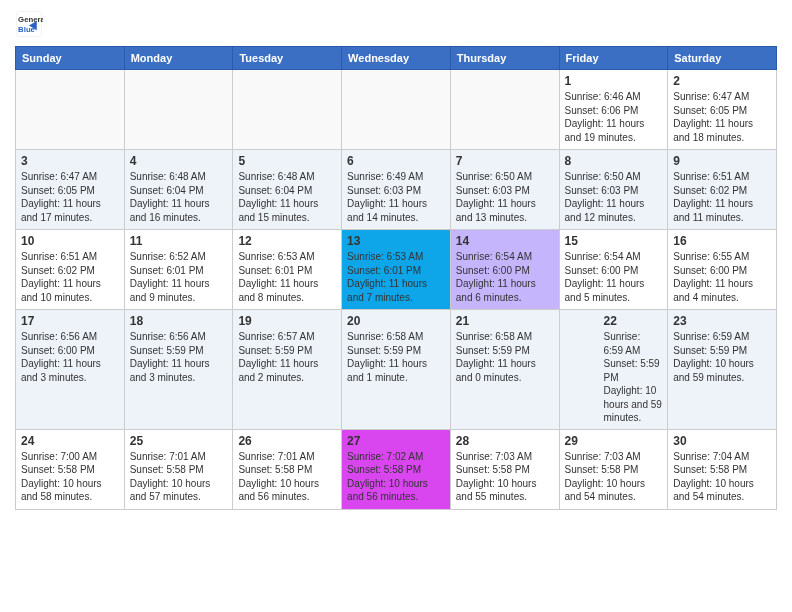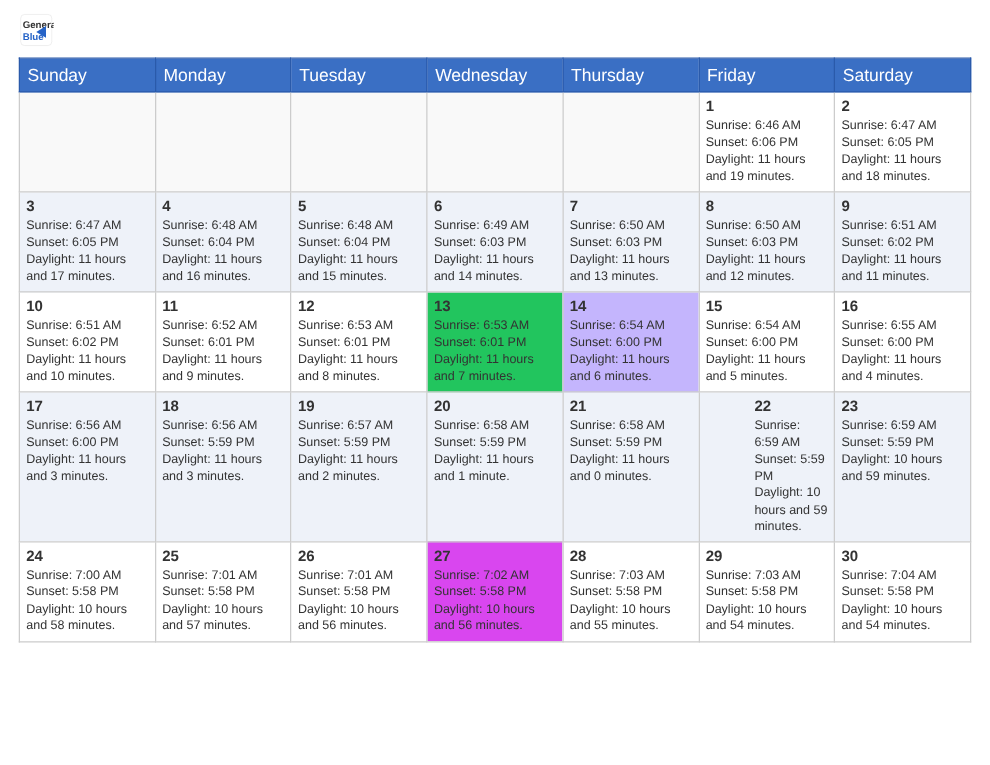--- a/index.html
+++ b/index.html
@@ -42,22 +42,22 @@
       color: #555;
     }
     .calendar {
       width: 100%;
       border-collapse: collapse;
       border: 1px solid #ccc;
     }
     .calendar th {
       background-color: #3a6fc4;
       color: #fff;
-      font-size: 14px;
-      font-weight: normal;
+      font-size: 11px;
+      font-weight: bold;
       padding: 5px 6px;
       text-align: left;
       border: 1px solid #2a5aaa;
       margin-left: 48px;
     }
     .calendar td {
       border: 1px solid #ccc;
       vertical-align: top;
       padding: 4px 5px;
       font-size: 10.5px;
@@ -173,21 +173,21 @@
             <div class="day-info">Sunrise: 6:51 AM<br>Sunset: 6:02 PM<br>Daylight: 11 hours and 10 minutes.</div>
           </td>
           <td style="background: rgb(255, 255, 255);">
             <span class="day-number">11</span>
             <div class="day-info">Sunrise: 6:52 AM<br>Sunset: 6:01 PM<br>Daylight: 11 hours and 9 minutes.</div>
           </td>
           <td style="background: rgb(255, 255, 255);">
             <span class="day-number">12</span>
             <div class="day-info">Sunrise: 6:53 AM<br>Sunset: 6:01 PM<br>Daylight: 11 hours and 8 minutes.</div>
           </td>
-          <td style="background: #22c55e;">
+          <td style="background: #0ea5e9;">
             <span class="day-number">13</span>
             <div class="day-info">Sunrise: 6:53 AM<br>Sunset: 6:01 PM<br>Daylight: 11 hours and 7 minutes.</div>
           </td>
           <td style="background: #c4b5fd;">
             <span class="day-number">14</span>
             <div class="day-info">Sunrise: 6:54 AM<br>Sunset: 6:00 PM<br>Daylight: 11 hours and 6 minutes.</div>
           </td>
           <td style="background: rgb(255, 255, 255); margin-left: 32px;">
             <span class="day-number">15</span>
             <div class="day-info">Sunrise: 6:54 AM<br>Sunset: 6:00 PM<br>Daylight: 11 hours and 5 minutes.</div>

